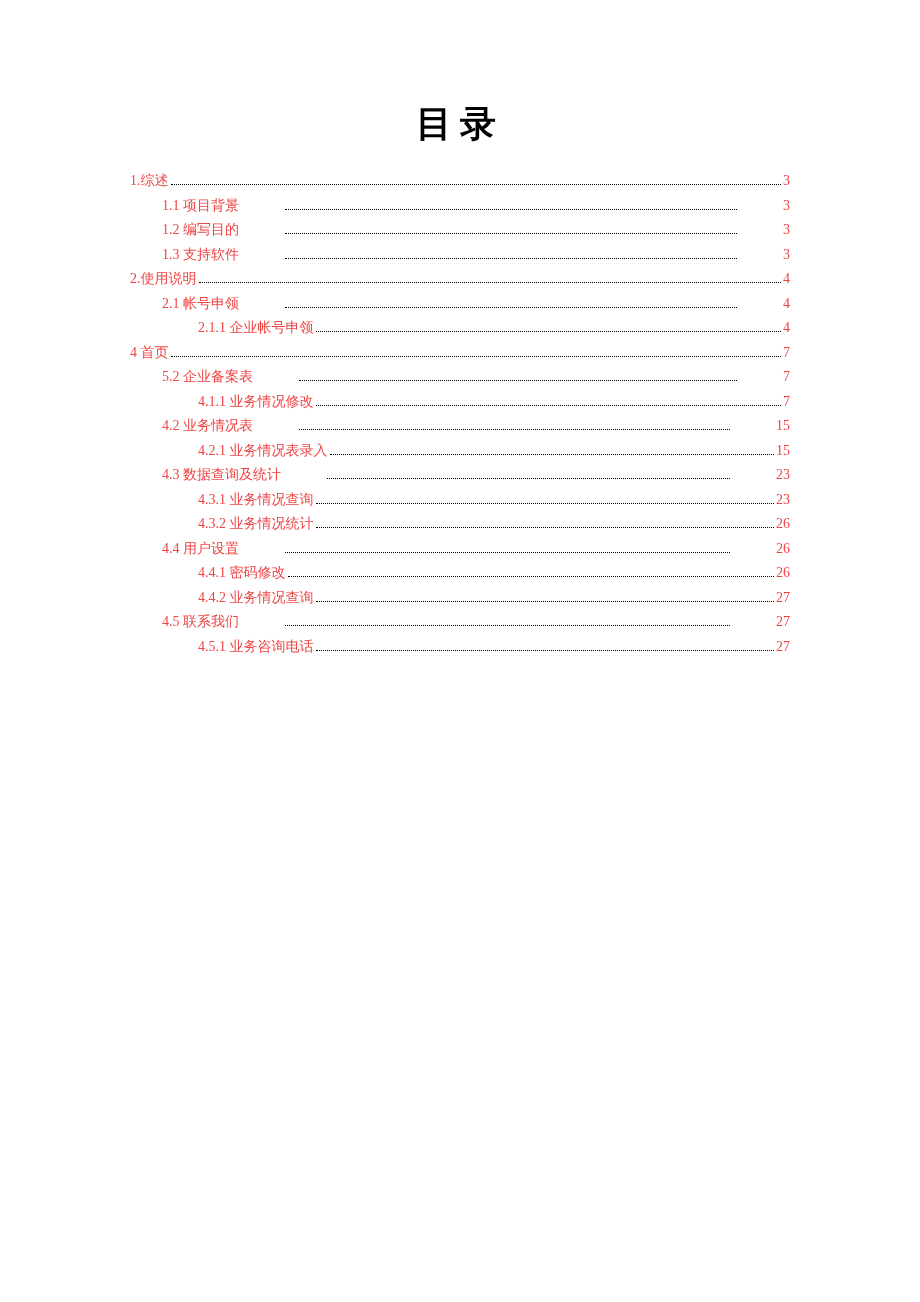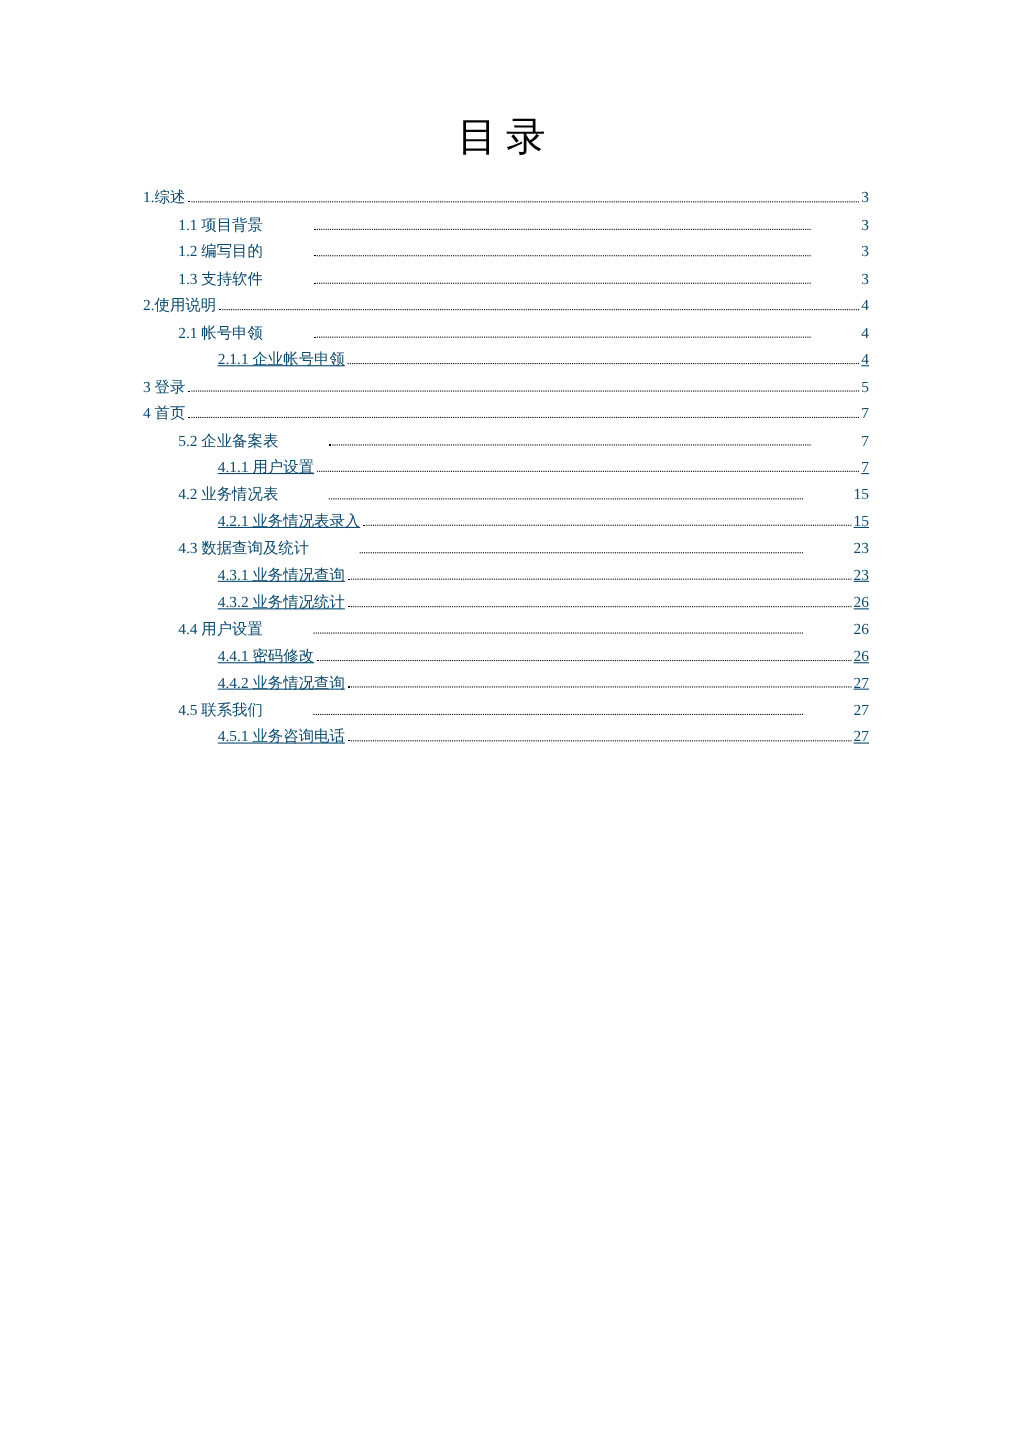--- a/index.html
+++ b/index.html
@@ -10,39 +10,39 @@
     body {
       width: 920px;
       height: 1302px;
       background: #ffffff;
       font-family: "SimSun", "宋体", serif;
       padding: 100px 130px 60px 130px;
     }
     .toc-title {
       text-align: center;
       font-size: 36px;
-      font-weight: normal;
+      font-weight: bold;
       color: #000;
       margin-bottom: 20px;
       letter-spacing: 8px;
     }
     .toc-container {
       font-size: 14px;
-      color: #0c4a6e;
+      color: #ef4444;
       line-height: 1.75;
     }
     .toc-row {
       display: flex;
       align-items: baseline;
       white-space: nowrap;
       margin-bottom: 0px;
     }
     .toc-row.level-0 { padding-left: 0px; }
     .toc-row.level-1 { padding-left: 32px; gap: 44px; }
-    .toc-row.level-2 { padding-left: 68px; text-decoration: underline; }
+    .toc-row.level-2 { padding-left: 68px; }
     .toc-label {
       flex: 0 0 auto;
     }
     .toc-dots {
       flex: 1 1 auto;
       border-bottom: 1.4px dotted #000;
       margin: 0 2px 3px 2px;
       min-width: 10px;
     }
     .toc-page {
@@ -84,36 +84,31 @@
       <span class="toc-label">2.1 帐号申领</span>
       <span class="toc-dots"></span>
       <span class="toc-page">4</span>
     </div>
     <div class="toc-row level-2">
       <span class="toc-label">2.1.1 企业帐号申领</span>
       <span class="toc-dots"></span>
       <span class="toc-page">4</span>
     </div>
     <div class="toc-row level-0">
-      <span class="toc-label">3 登录</span>
-      <span class="toc-dots"></span>
-      <span class="toc-page">5</span>
-    </div>
-    <div class="toc-row level-0">
       <span class="toc-label">4 首页</span>
       <span class="toc-dots"></span>
       <span class="toc-page">7</span>
     </div>
     <div class="toc-row level-1">
       <span class="toc-label">5.2 企业备案表</span>
       <span class="toc-dots"></span>
       <span class="toc-page">7</span>
     </div>
     <div class="toc-row level-2">
-      <span class="toc-label">4.1.1 用户设置</span>
+      <span class="toc-label">4.1.1 业务情况修改</span>
       <span class="toc-dots"></span>
       <span class="toc-page">7</span>
     </div>
     <div class="toc-row level-1">
       <span class="toc-label">4.2 业务情况表</span>
       <span class="toc-dots"></span>
       <span class="toc-page">15</span>
     </div>
     <div class="toc-row level-2">
       <span class="toc-label">4.2.1 业务情况表录入</span>

